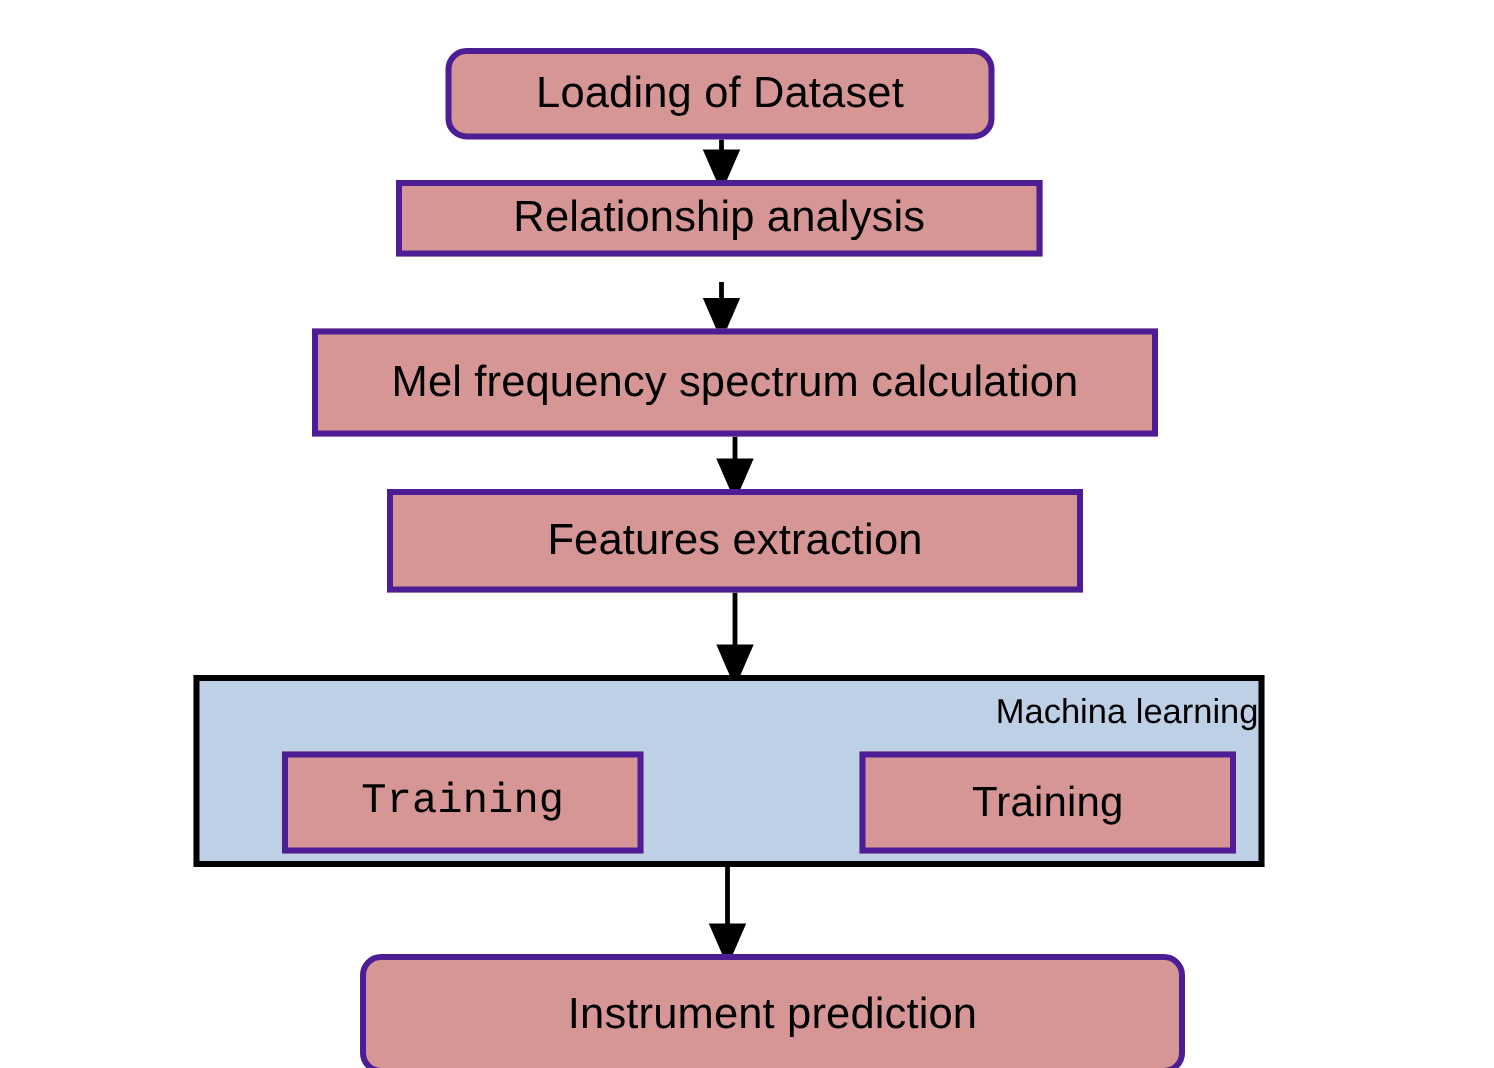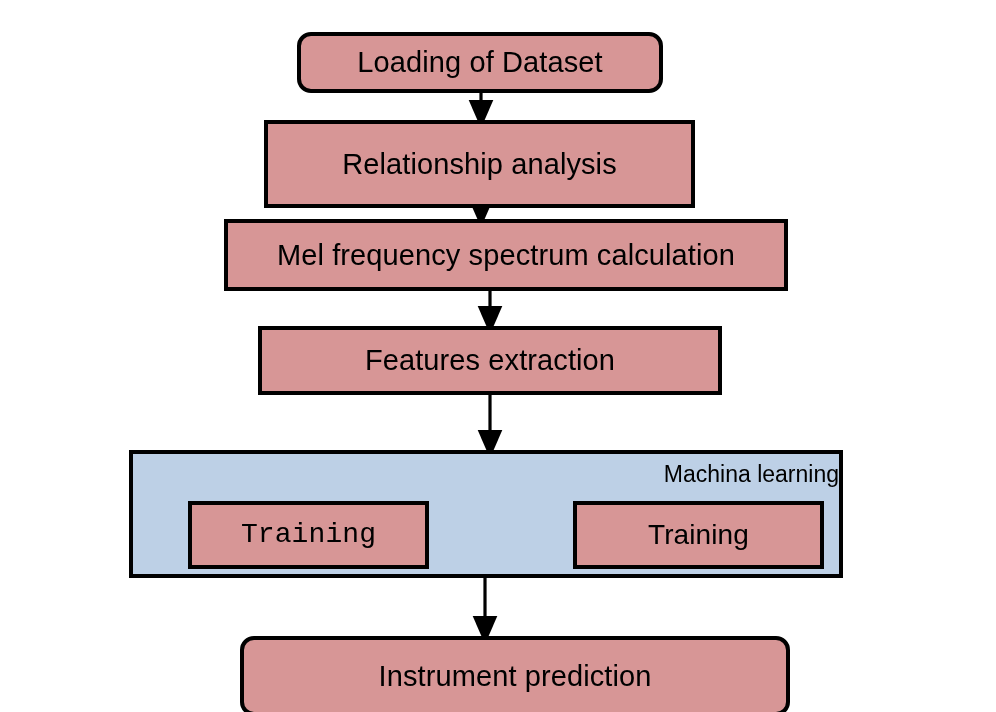--- a/index.html
+++ b/index.html
@@ -19,40 +19,40 @@
     height: 712px;
     background: #ffffff;
     overflow: hidden;
   }
 
   
   .node {
     position: absolute;
     box-sizing: border-box;
     background: #d79696;
-    border: 4px solid #000000;
+    border: 4px solid #4c1d95;
     display: flex;
     align-items: center;
     justify-content: center;
     text-align: center;
     color: #000000;
     line-height: 1.05;
     font-size: 29px;
     font-weight: 400;
     letter-spacing: 0.1px;
     white-space: nowrap;
   }
   .node.rounded {
     border-radius: 14px;
   }
 
   
   #node-loading          { left: 297px; top: 32px;  width: 366px; height: 61px; }
-  #node-relationship     { left: 264px; top: 120px; width: 431px; height: 88px; }
-  #node-melfreq          { left: 208px; top: 219px; width: 564px; height: 72px; margin-left: 16px; }
+  #node-relationship     { left: 264px; top: 120px; width: 431px; height: 51px; }
+  #node-melfreq          { left: 208px; top: 219px; width: 564px; height: 72px; }
   #node-features         { left: 258px; top: 326px; width: 464px; height: 69px; }
   #node-prediction       { left: 240px; top: 636px; width: 550px; height: 80px; }
 
   
   #group-ml {
     position: absolute;
     box-sizing: border-box;
     left: 129px;
     top: 450px;
     width: 714px;

